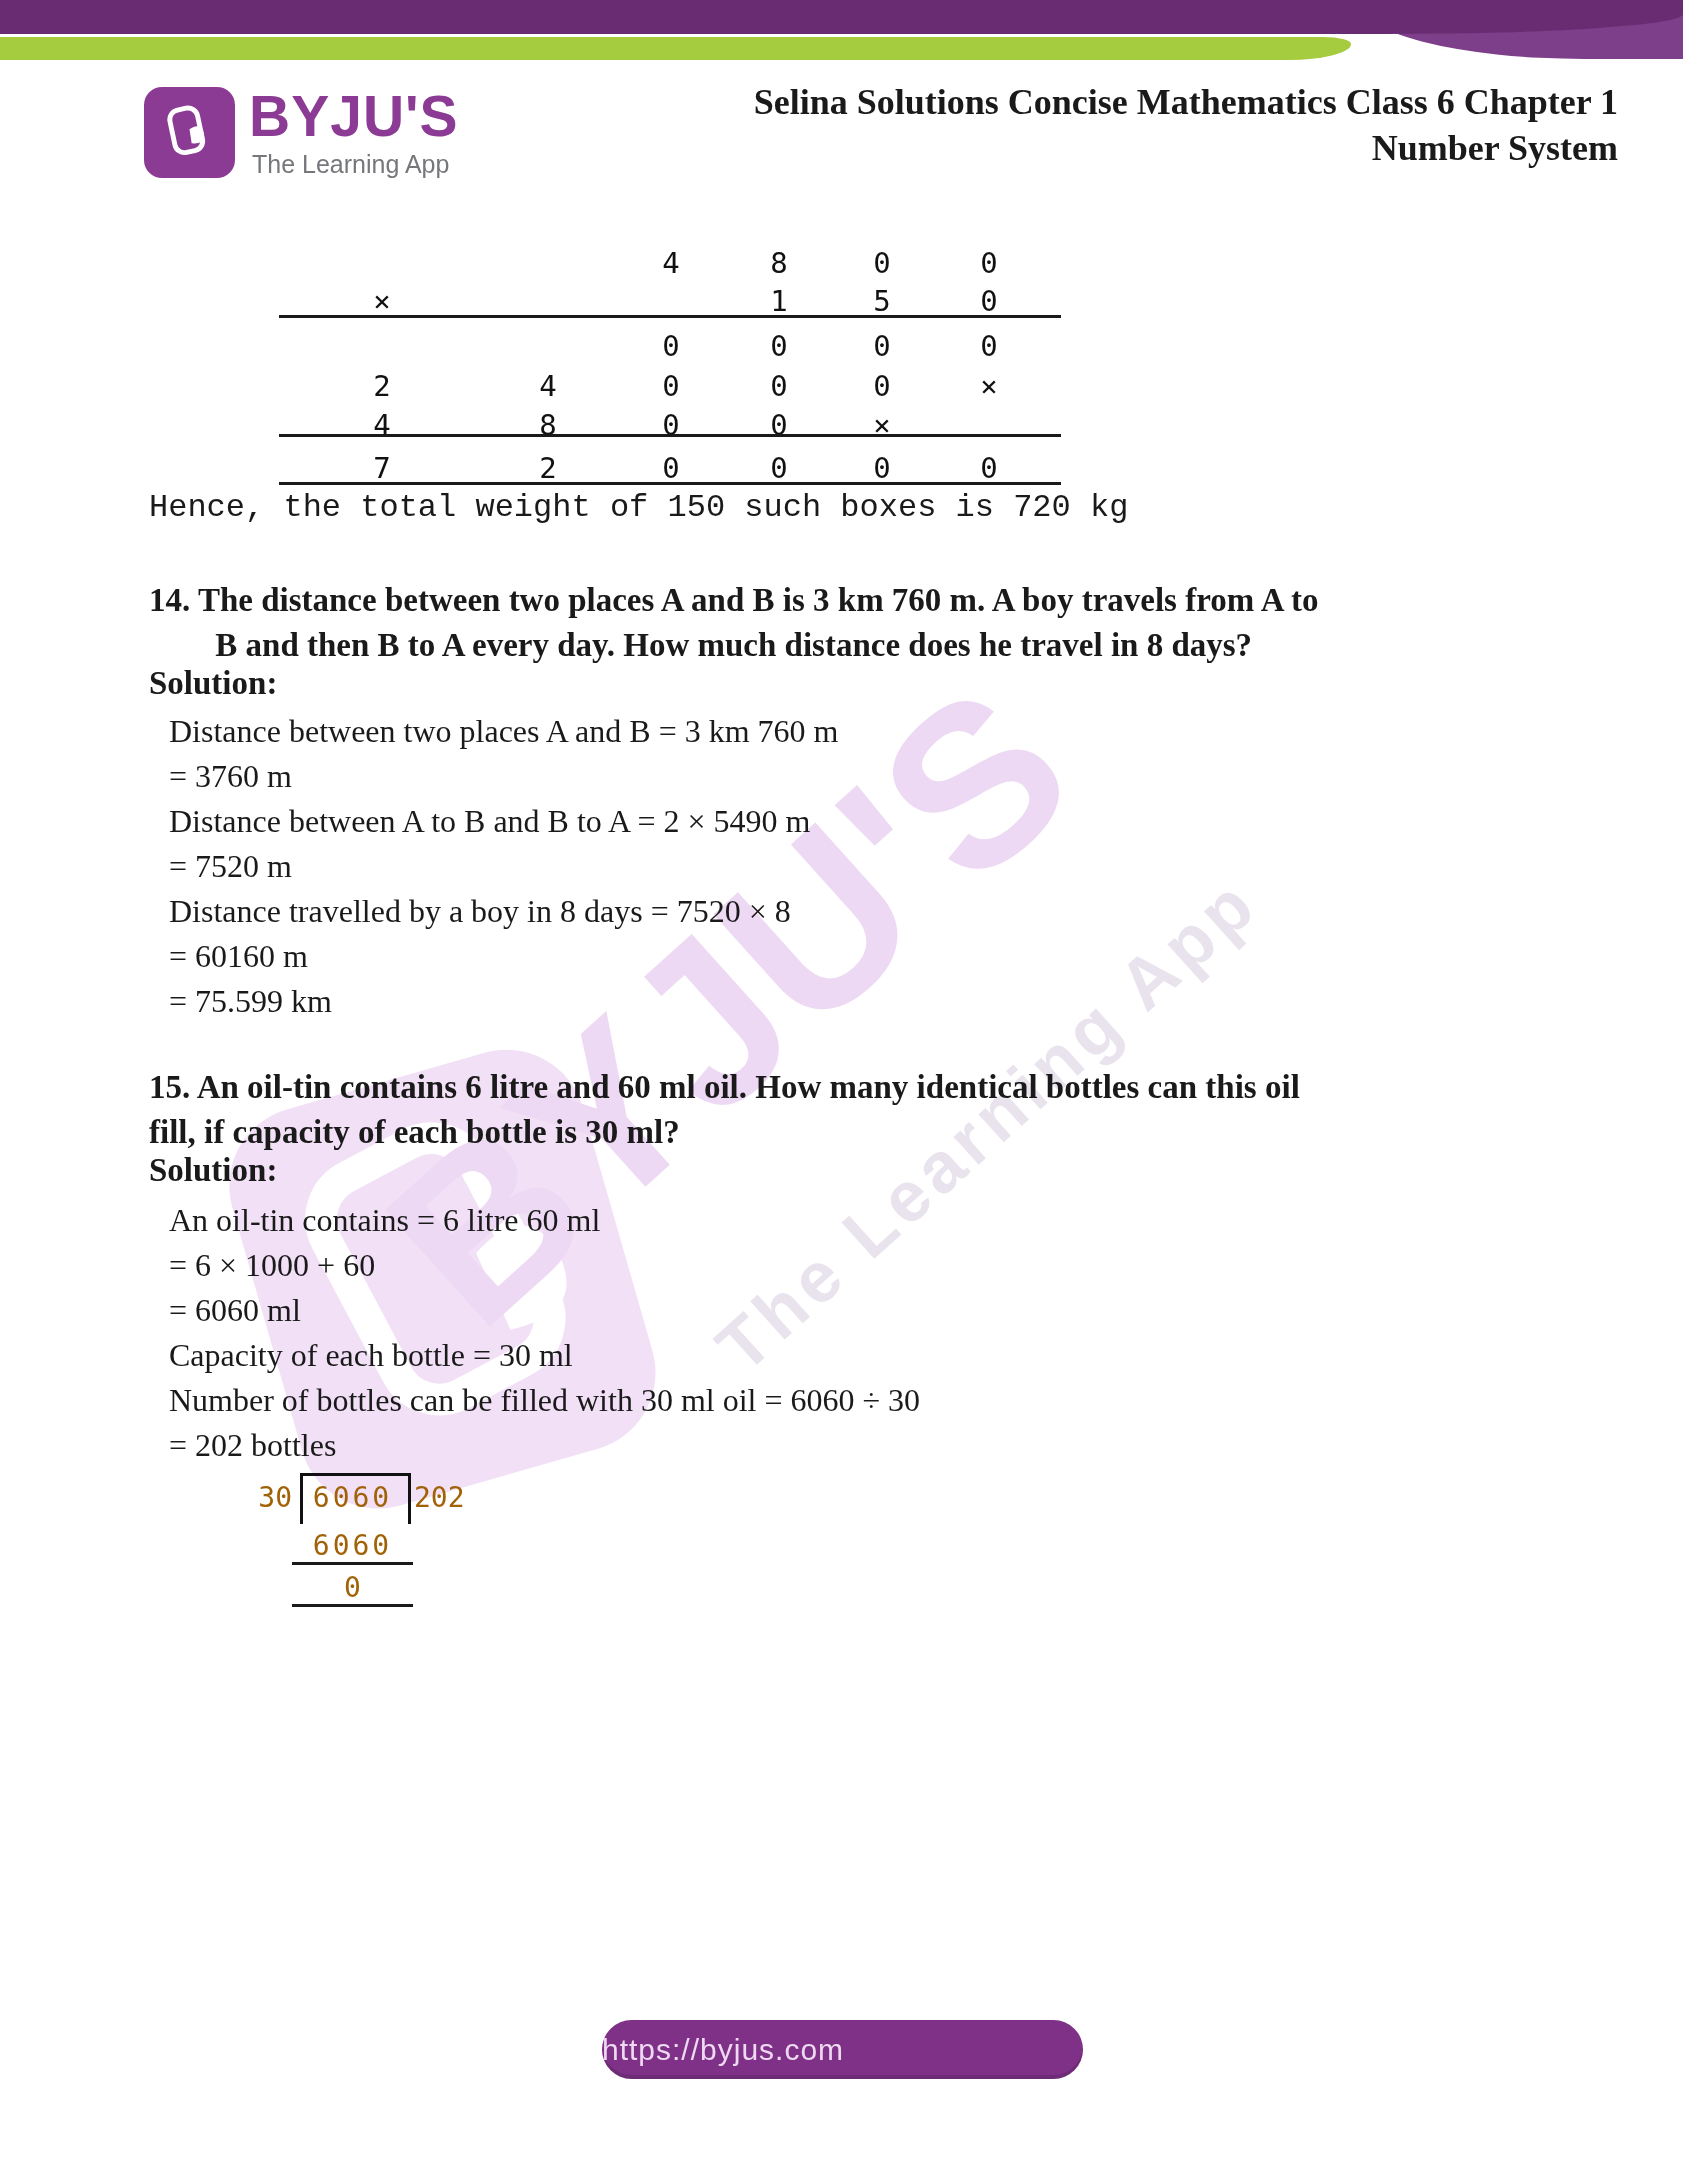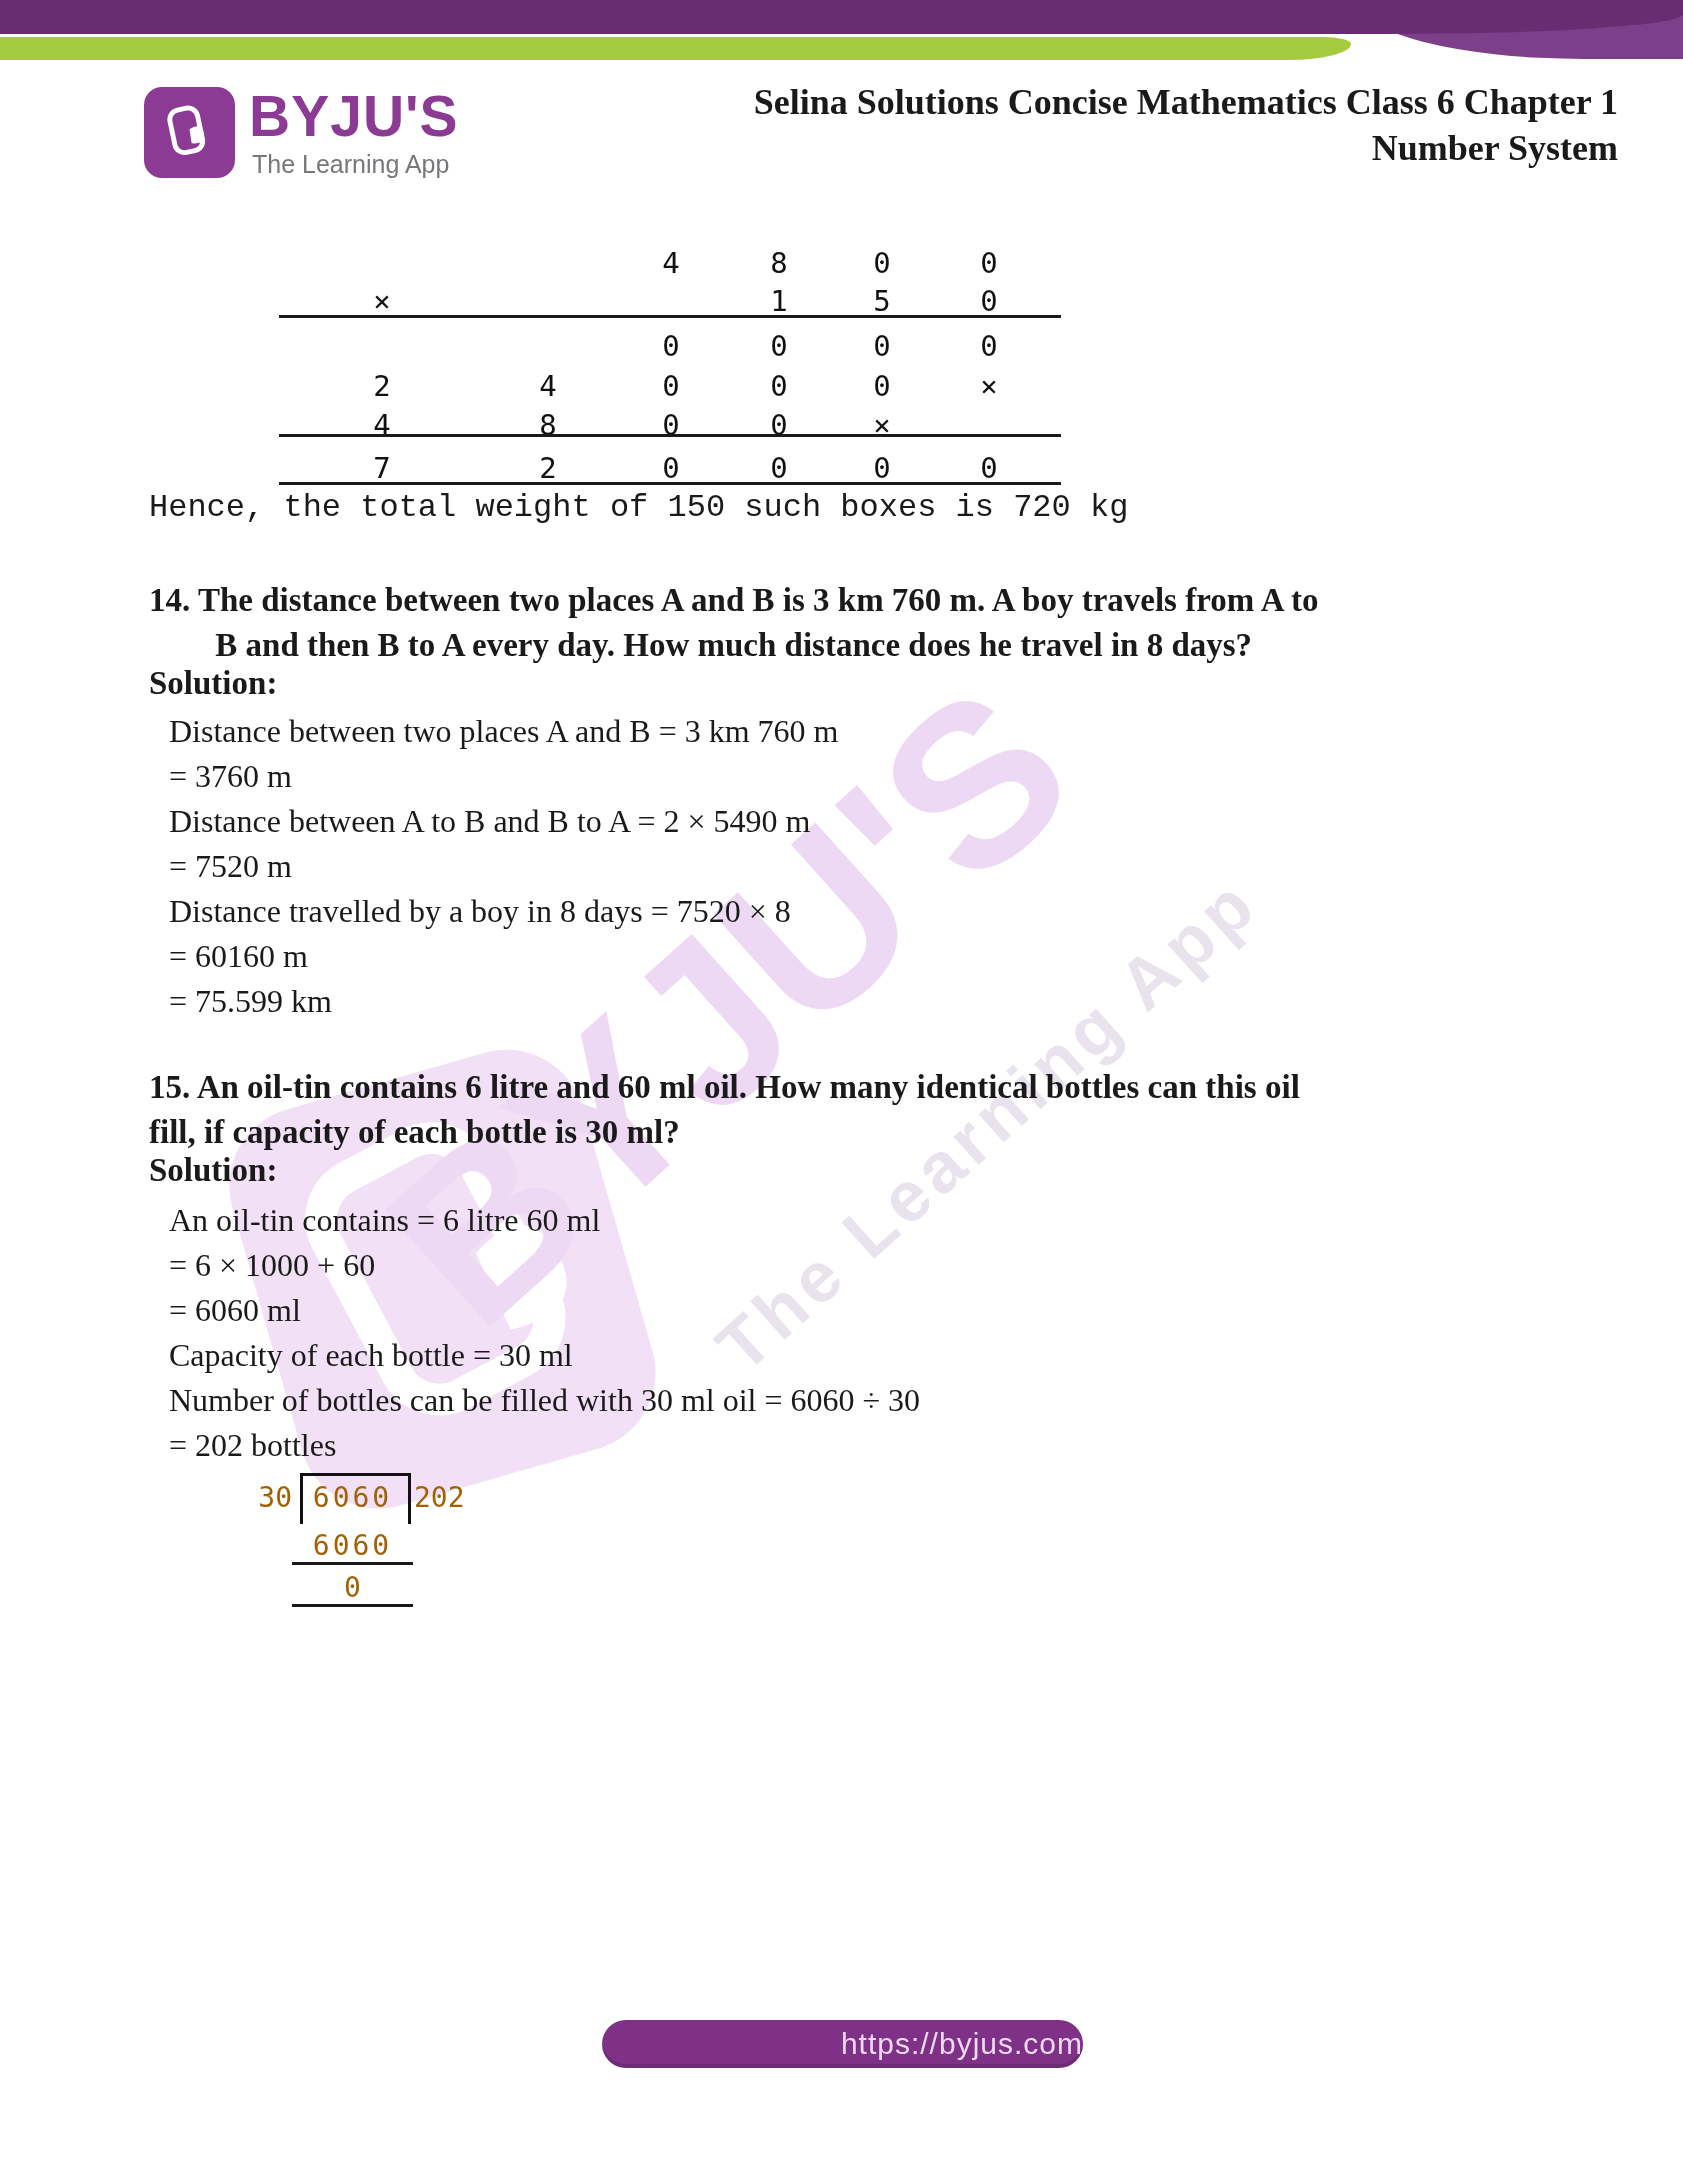--- a/index.html
+++ b/index.html
@@ -52,21 +52,21 @@
   .dv-divisor{left:-8px;top:8px;width:38px;text-align:right;}
   .dv-bracket{left:38px;top:0;width:105px;height:48px;border-top:3px solid #111;border-left:3px solid #111;border-right:3px solid #111;}
   .dv-dividend{left:38px;top:8px;width:105px;text-align:center;letter-spacing:3px;}
   .dv-quotient{left:152px;top:8px;}
   .dv-sub{left:38px;top:56px;width:105px;text-align:center;letter-spacing:3px;}
   .dv-line1{left:30px;top:89px;width:121px;height:3px;background:#1a1a1a;}
   .dv-rem{left:38px;top:98px;width:105px;text-align:center;}
   .dv-line2{left:30px;top:131px;width:121px;height:3px;background:#1a1a1a;}
 
   
-  .footer-pill{left:602px;top:2020px;width:481px;height:48px;background:#7e3187;border-radius:30px;z-index:3;display:flex;align-items:center;justify-content:flex-end;text-decoration:none;box-shadow:inset 0 -4px 0 rgba(0,0,0,0.12);}
+  .footer-pill{left:602px;top:2020px;width:481px;height:59px;background:#7e3187;border-radius:30px;z-index:3;display:flex;align-items:center;justify-content:flex-start;text-decoration:none;box-shadow:inset 0 -4px 0 rgba(0,0,0,0.12);}
   .footer-pill span{font-family:"Liberation Sans",sans-serif;font-size:30px;color:#efd9f2;letter-spacing:1px;}
 </style>
 </head>
 <body>
 
 <div class="abs band-accent"></div>
 <div class="abs band-purple"></div>
 <div class="abs band-green"></div>
 
 <div class="abs wm wm-logo">

